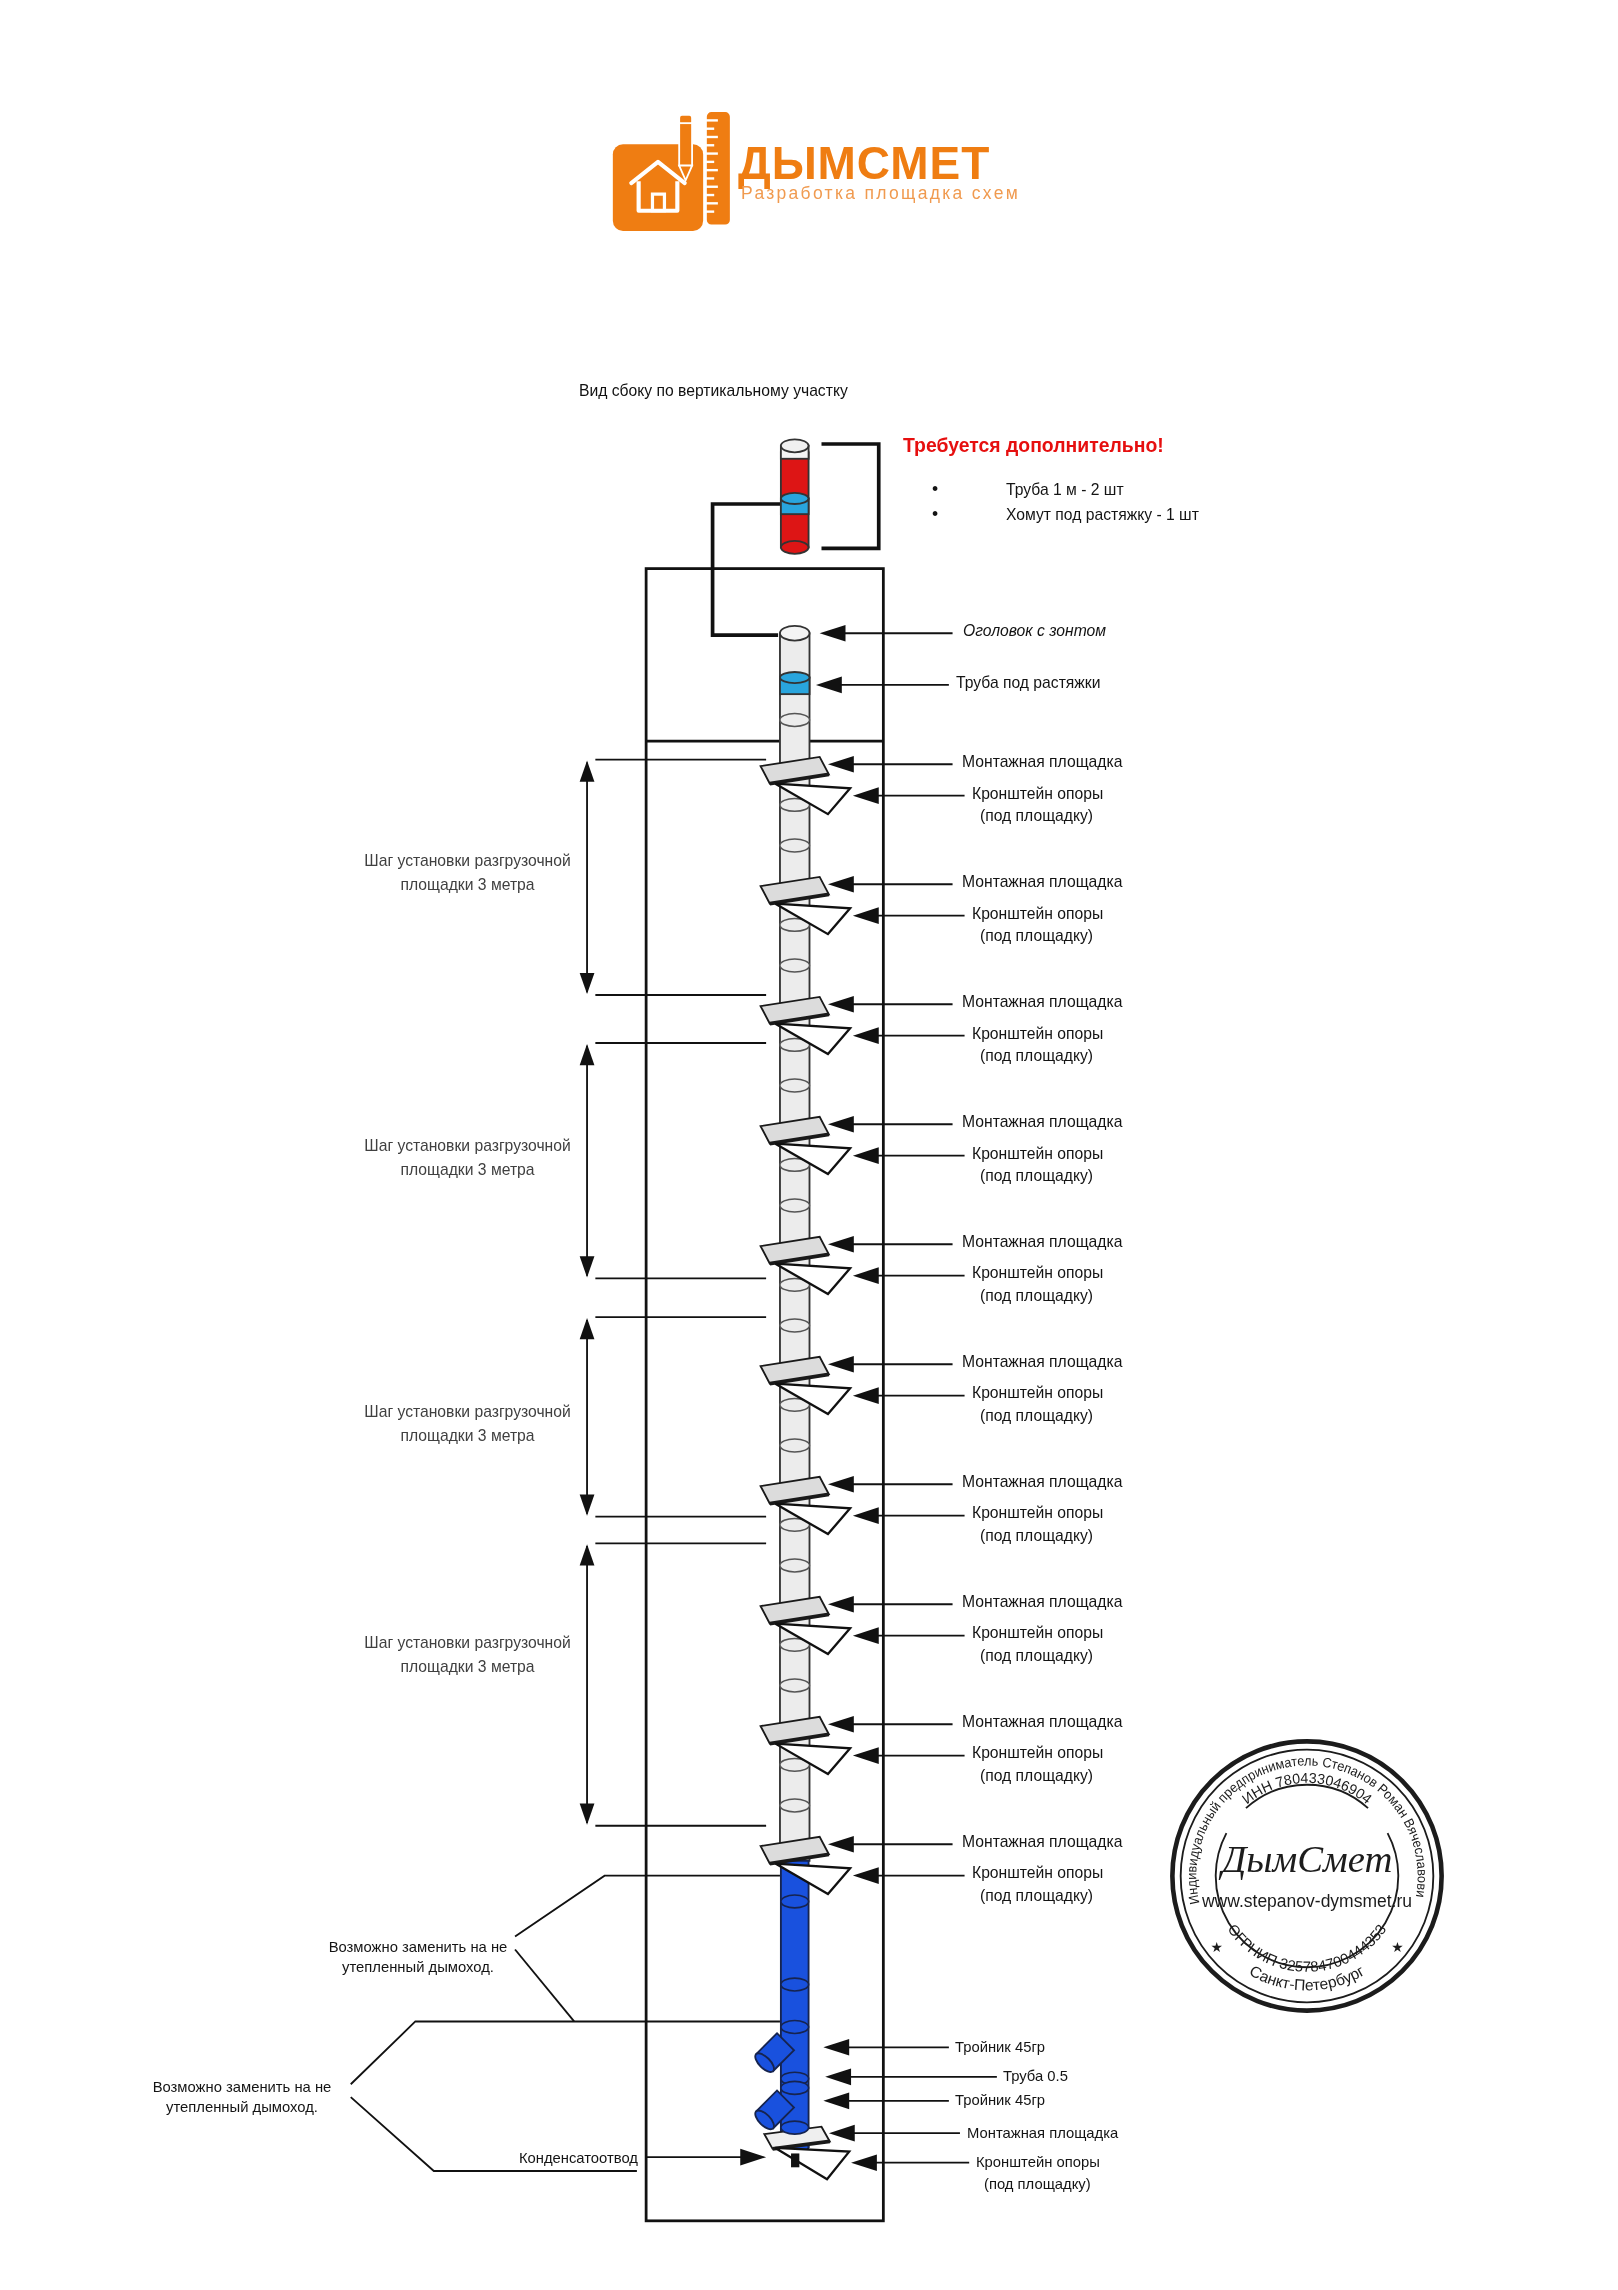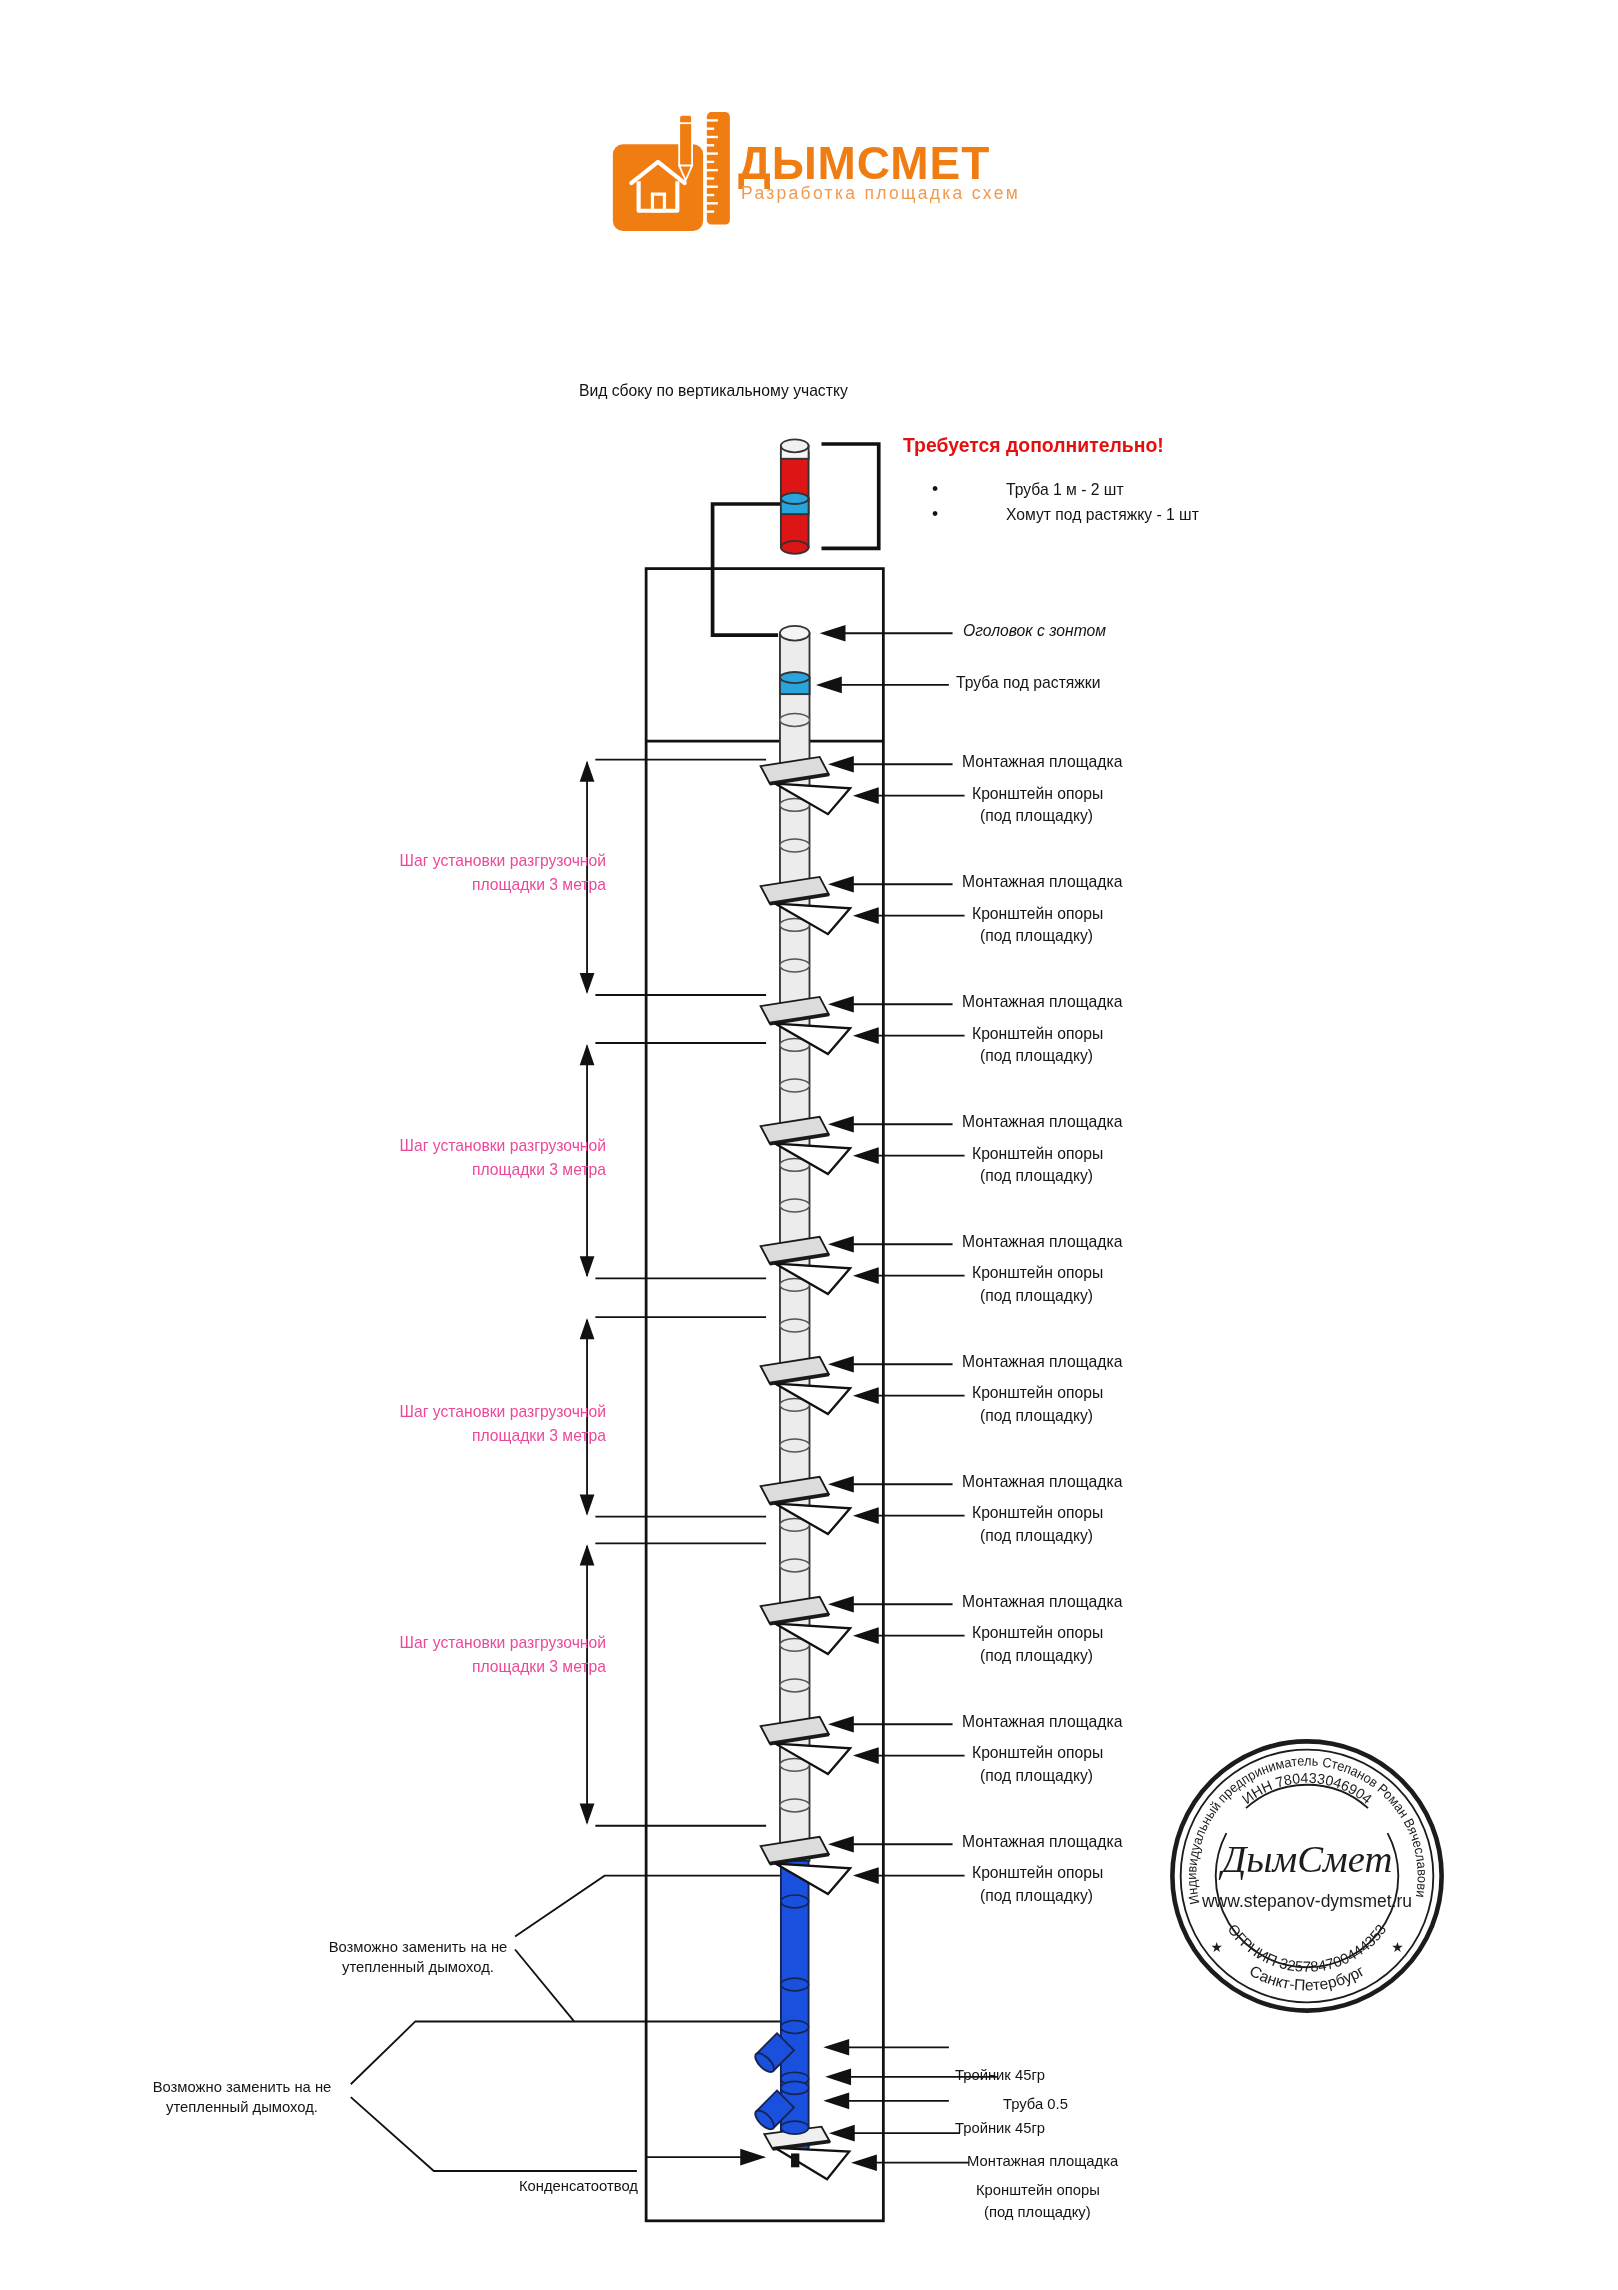--- a/index.html
+++ b/index.html
@@ -1,21 +1,21 @@
 <!DOCTYPE html>
 <html style="font-size:14.8px"><head>
 <meta charset="utf-8">
 <style>
   html,body{margin:0;padding:0;background:#ffffff;}
   #canvas{position:relative;width:1572px;height:2291px;background:#fff;overflow:hidden;
           font-family:"Liberation Sans",sans-serif;color:#1a1a1a;}
   svg{position:absolute;left:0;top:0;}
   .lbl{position:absolute;font:15.7px/1.25 "Liberation Sans",sans-serif;color:#141414;white-space:nowrap;}
-  .sm{font-size:14.8px;margin-top:28px;}
-  .step-line{position:absolute;width:277px;text-align:right;font:15.7px/1.3 "Liberation Sans",sans-serif;color:#ec4899;}
+  .sm{font-size:14.8px;}
+  .step-line{position:absolute;width:277px;text-align:center;font:15.7px/1.3 "Liberation Sans",sans-serif;color:#404040;}
   .ctr{position:absolute;text-align:center;font:14.8px/1.35 "Liberation Sans",sans-serif;color:#141414;}
   .title{position:absolute;left:579px;top:382px;width:461px;
          font:15.7px "Liberation Sans",sans-serif;color:#111;}
   .brand{position:absolute;left:738px;top:140px;font:800 46px/1 "Liberation Sans",sans-serif;
          color:#ef7d12;letter-spacing:0.9px;}
   .tagline{position:absolute;left:741px;top:185px;font:17.5px/1 "Liberation Sans",sans-serif;
          color:#f09a4f;letter-spacing:2.3px;}
   .req-head{position:absolute;left:903px;top:434px;font:700 19.4px "Liberation Sans",sans-serif;color:#e60f0f;}
   .bullet-item{position:absolute;left:932px;padding-left:74px;font:15.7px "Liberation Sans",sans-serif;color:#141414;white-space:nowrap;}
   .bullet-item::before{content:"•";position:absolute;left:0;top:-1.8px;font-size:17.5px;color:#141414;}

